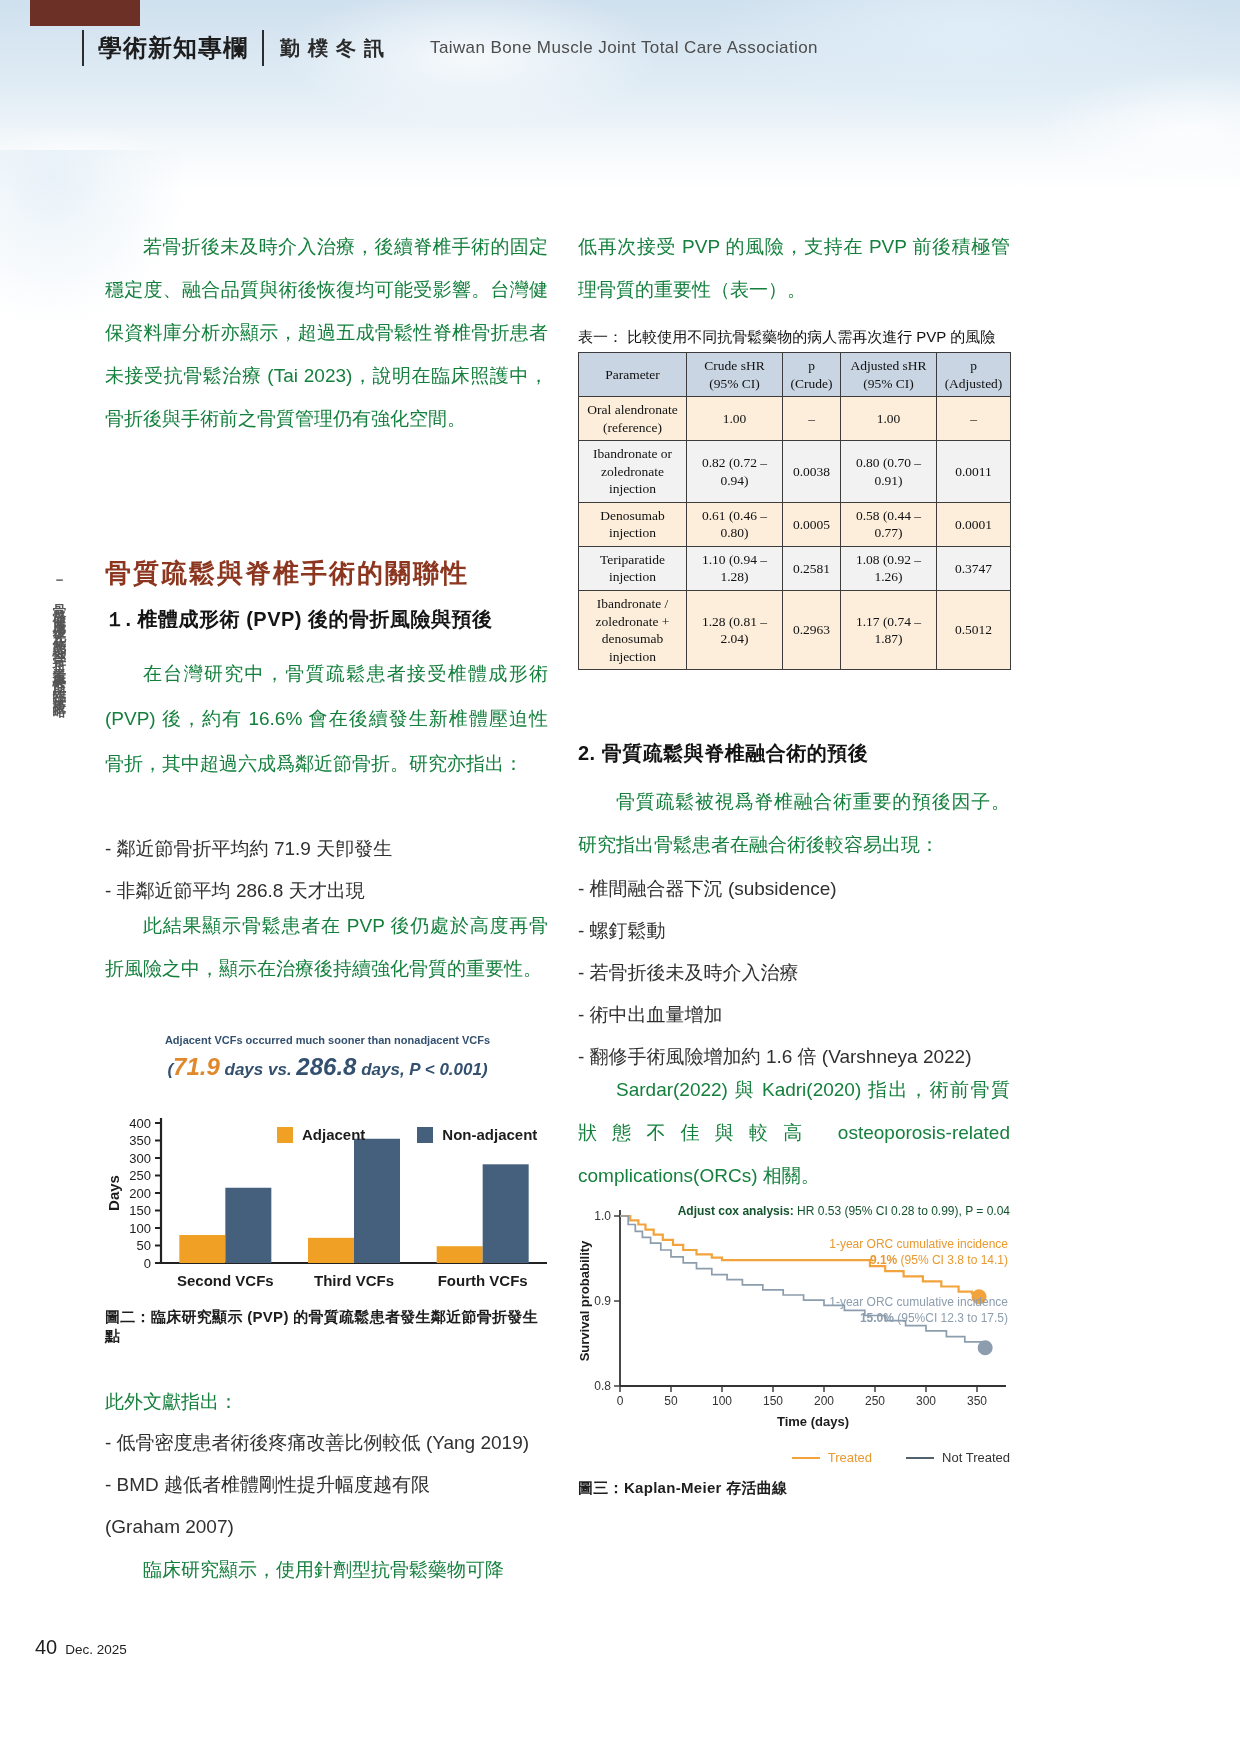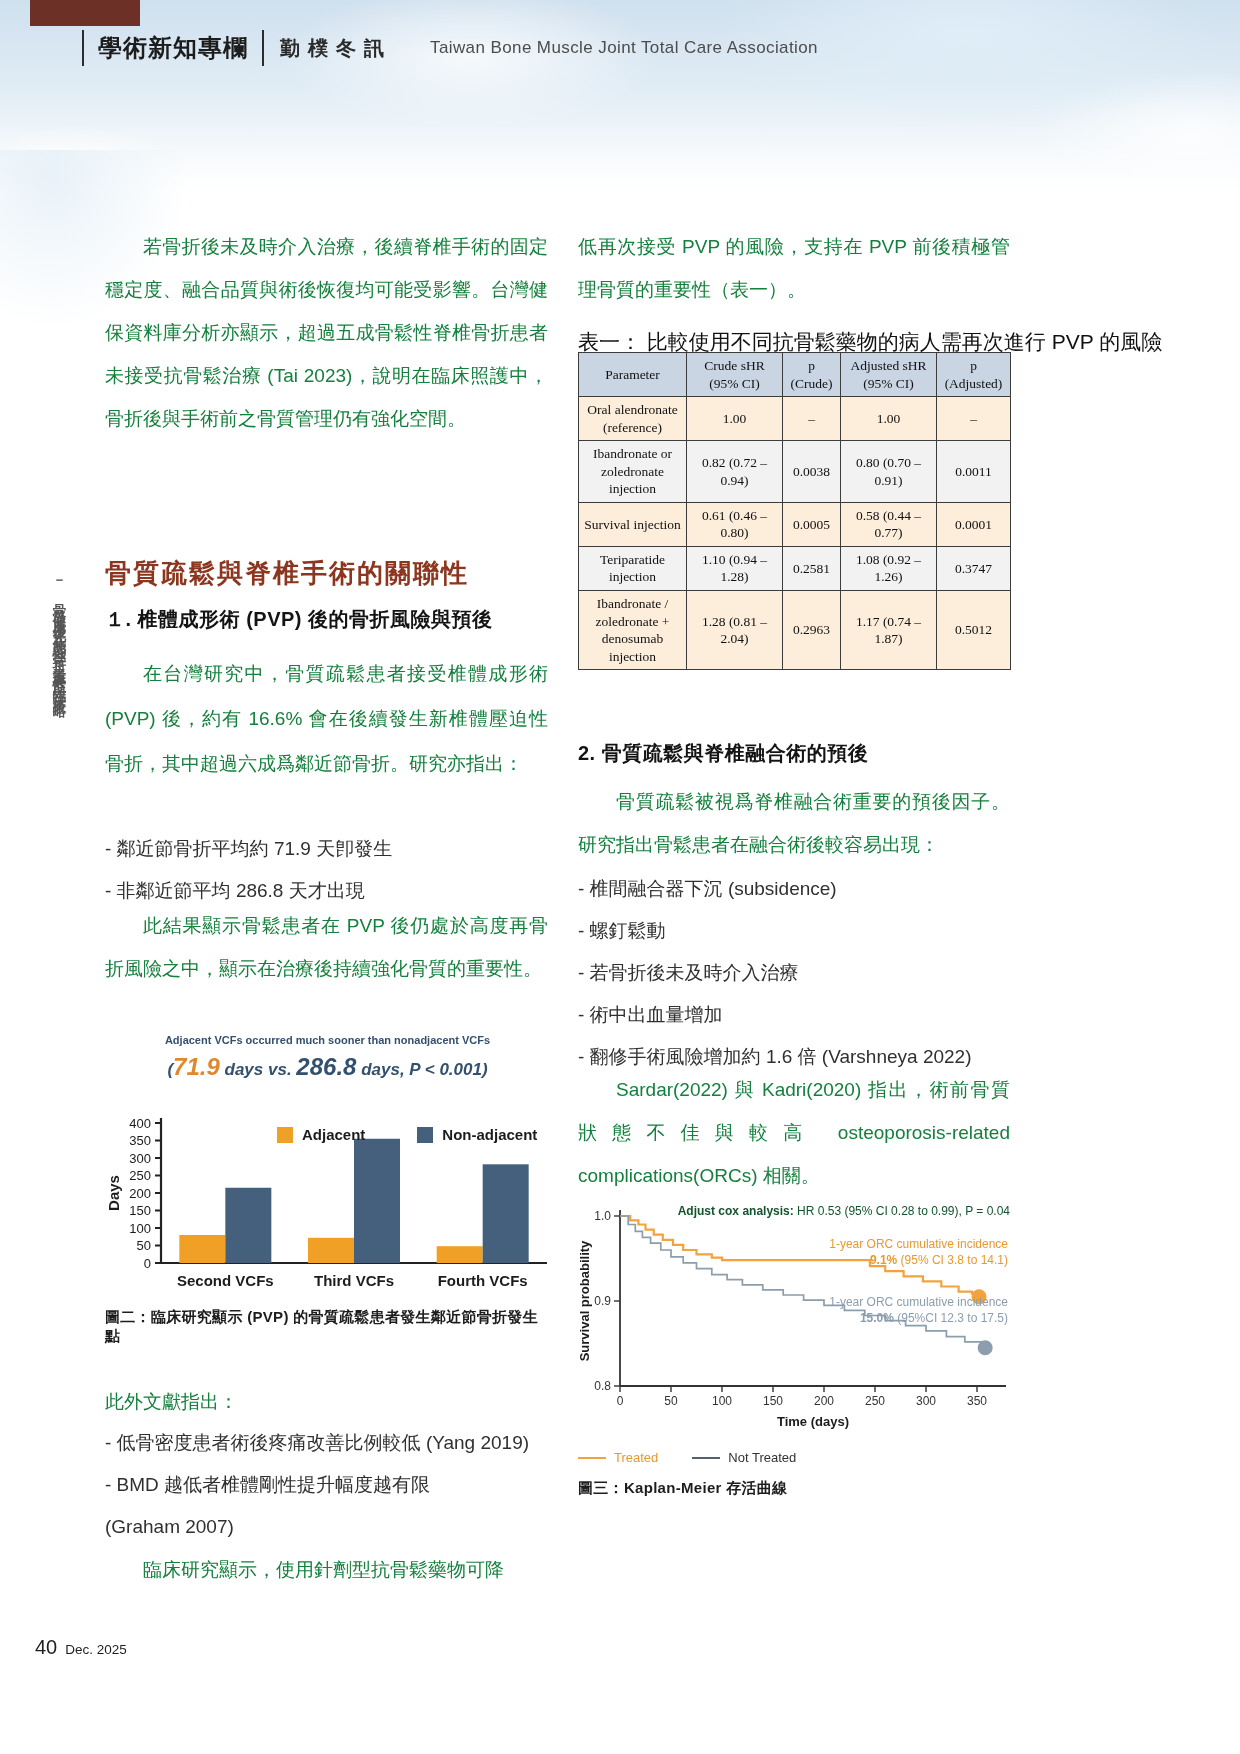--- a/index.html
+++ b/index.html
@@ -30,21 +30,21 @@
   .col-left{left:105px;width:443px;}
   .col-right{left:578px;width:432px;}
   .blk{position:absolute;left:0;width:100%;}
   .para{font-size:19px;line-height:43px;text-align:justify;color:#15803d;}
   .indent{text-indent:2em;}
   .sec-heading{font-family:"Liberation Serif","DejaVu Serif",serif;font-size:26px;font-weight:bold;
                color:#8C361F;letter-spacing:2px;}
   .sub-heading{font-size:20px;font-weight:bold;color:#141414;letter-spacing:.5px;}
   .bullet-line{font-size:19px;line-height:42px;color:#303030;}
   
-  .tbl-caption{font-size:21px;color:#111;white-space:nowrap;font-weight:500;}
+  .tbl-caption{font-size:15px;color:#111;white-space:nowrap;font-weight:500;}
   table.riskt{border-collapse:collapse;width:432px;table-layout:fixed;
       font-family:"Liberation Serif","DejaVu Serif",serif;font-size:13.5px;color:#111;padding-left:12px;}
   table.riskt th,table.riskt td{border:1.4px solid #3c3c3c;text-align:center;vertical-align:middle;
       padding:4px 3px;line-height:1.3;}
   table.riskt thead th{background:#C9D5E3;font-weight:normal;}
   table.riskt tr.rowA td{background:#FCEEDB;}
   table.riskt tr.rowB td{background:#F2F2F2;}
   
   .chart-fig{position:absolute;left:0;width:445px;}
   .bc-title{font-size:11px;font-weight:bold;color:#33506E;text-align:center;white-space:nowrap;}
@@ -64,21 +64,21 @@
   .km-tick{font-size:12px;fill:#333;font-family:"Liberation Sans","DejaVu Sans",sans-serif;}
   .km-ylabel{font-size:13px;font-weight:bold;fill:#1c1c1c;font-family:"Liberation Sans","DejaVu Sans",sans-serif;}
   .km-xlabel{font-size:13px;font-weight:bold;fill:#1c1c1c;font-family:"Liberation Sans","DejaVu Sans",sans-serif;}
   .km-ann{position:absolute;font-size:12px;white-space:nowrap;text-align:right;}
   .ann-cox{top:8px;right:0;color:#14532d;}
   .ann-cox .b{font-weight:bold;}
   .ann-treated{top:40px;right:2px;color:#E8992F;line-height:16px;}
   .ann-treated .b{font-weight:bold;}
   .ann-untreated{top:98px;right:2px;color:#8C9DAD;line-height:16px;}
   .ann-untreated .b{font-weight:bold;}
-  .km-legend{display:flex;justify-content:flex-start;gap:34px;margin-top:16px;align-items:center;}
+  .km-legend{display:flex;justify-content:flex-end;gap:34px;margin-top:16px;align-items:center;}
   .km-leg-item{display:flex;align-items:center;gap:8px;font-size:13px;}
   .km-line-swatch{width:28px;height:0;border-top:2.5px solid;}
   .km-caption{margin-top:14px;}
   
   .footer{position:absolute;left:35px;top:1636px;display:flex;align-items:baseline;gap:8px;color:#1f1f1f;}
   .pg-num{font-size:20px;}
   .pg-date{font-size:13.5px;}
 </style>
 </head>
 <body>
@@ -194,21 +194,21 @@
               <td>–</td>
             </tr>
             <tr class="rowB">
               <td>Ibandronate or zoledronate injection</td>
               <td>0.82 (0.72 – 0.94)</td>
               <td>0.0038</td>
               <td>0.80 (0.70 – 0.91)</td>
               <td>0.0011</td>
             </tr>
             <tr class="rowA">
-              <td>Survival injection</td>
+              <td>Denosumab injection</td>
               <td>0.61 (0.46 – 0.80)</td>
               <td>0.0005</td>
               <td>0.58 (0.44 – 0.77)</td>
               <td>0.0001</td>
             </tr>
             <tr class="rowB">
               <td>Teriparatide injection</td>
               <td>1.10 (0.94 – 1.28)</td>
               <td>0.2581</td>
               <td>1.08 (0.92 – 1.26)</td>

